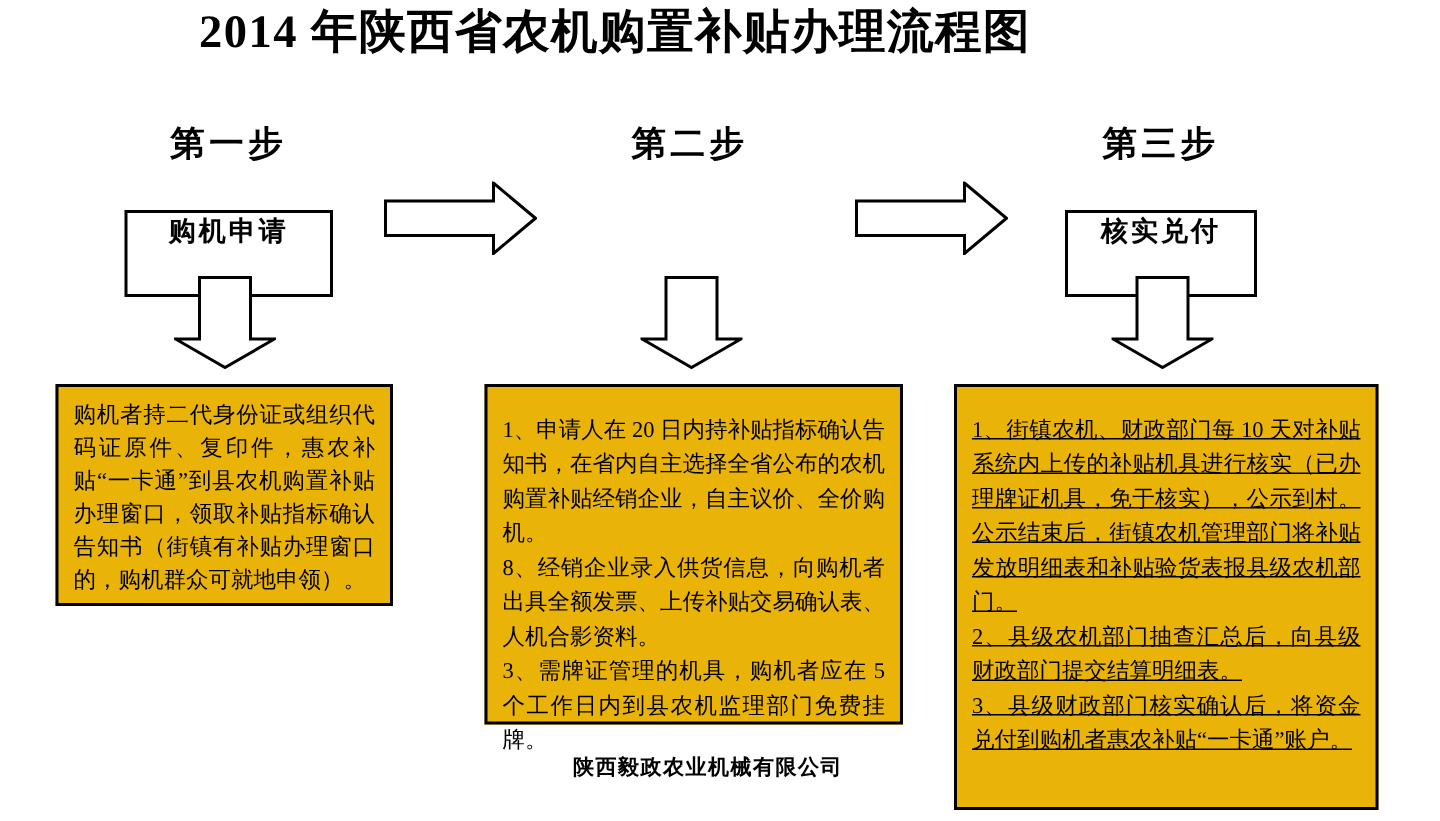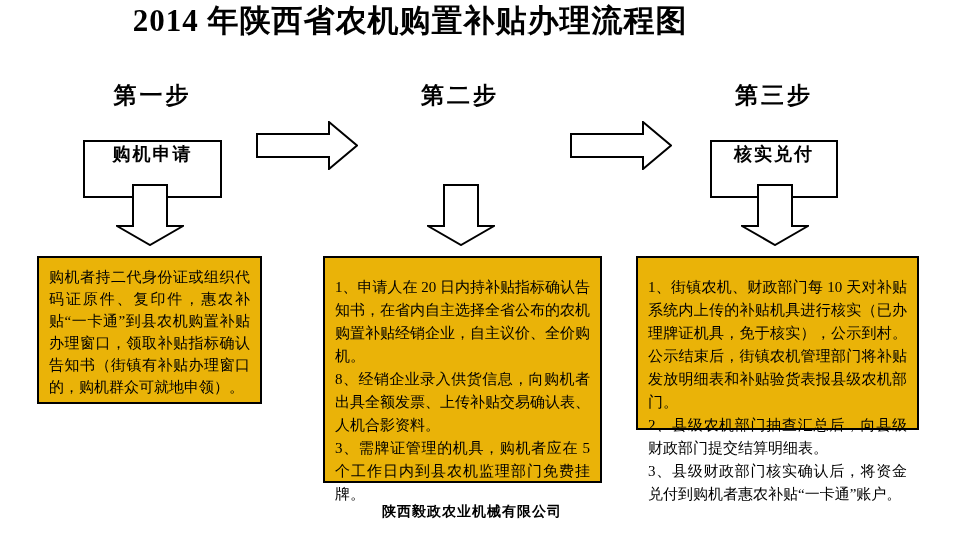--- a/index.html
+++ b/index.html
@@ -120,21 +120,21 @@
   <div class="abs detail-box" style="left:37px;width:225px;height:148px;">
     <p>购机者持二代身份证或组织代码证原件、复印件，惠农补贴“一卡通”到县农机购置补贴办理窗口，领取补贴指标确认告知书（街镇有补贴办理窗口的，购机群众可就地申领）。</p>
   </div>
 
   <div class="abs detail-box tall" style="left:323px;width:279px;height:227px;">
     <p>1、申请人在 20 日内持补贴指标确认告知书，在省内自主选择全省公布的农机购置补贴经销企业，自主议价、全价购机。</p>
     <p>8、经销企业录入供货信息，向购机者出具全额发票、上传补贴交易确认表、人机合影资料。</p>
     <p>3、需牌证管理的机具，购机者应在 5 个工作日内到县农机监理部门免费挂牌。</p>
   </div>
 
-  <div class="abs detail-box tall" style="left:636px;width:283px;height:174px;">
+  <div class="abs detail-box tall" style="left:636px;width:283px;height:284px;text-decoration:underline;">
     <p>1、街镇农机、财政部门每 10 天对补贴系统内上传的补贴机具进行核实（已办理牌证机具，免于核实），公示到村。公示结束后，街镇农机管理部门将补贴发放明细表和补贴验货表报县级农机部门。</p>
     <p>2、县级农机部门抽查汇总后，向县级财政部门提交结算明细表。</p>
     <p>3、县级财政部门核实确认后，将资金兑付到购机者惠农补贴“一卡通”账户。</p>
   </div>
 
   <div class="abs footer">陕西毅政农业机械有限公司</div>
 
 </div>
 
 </body></html>

